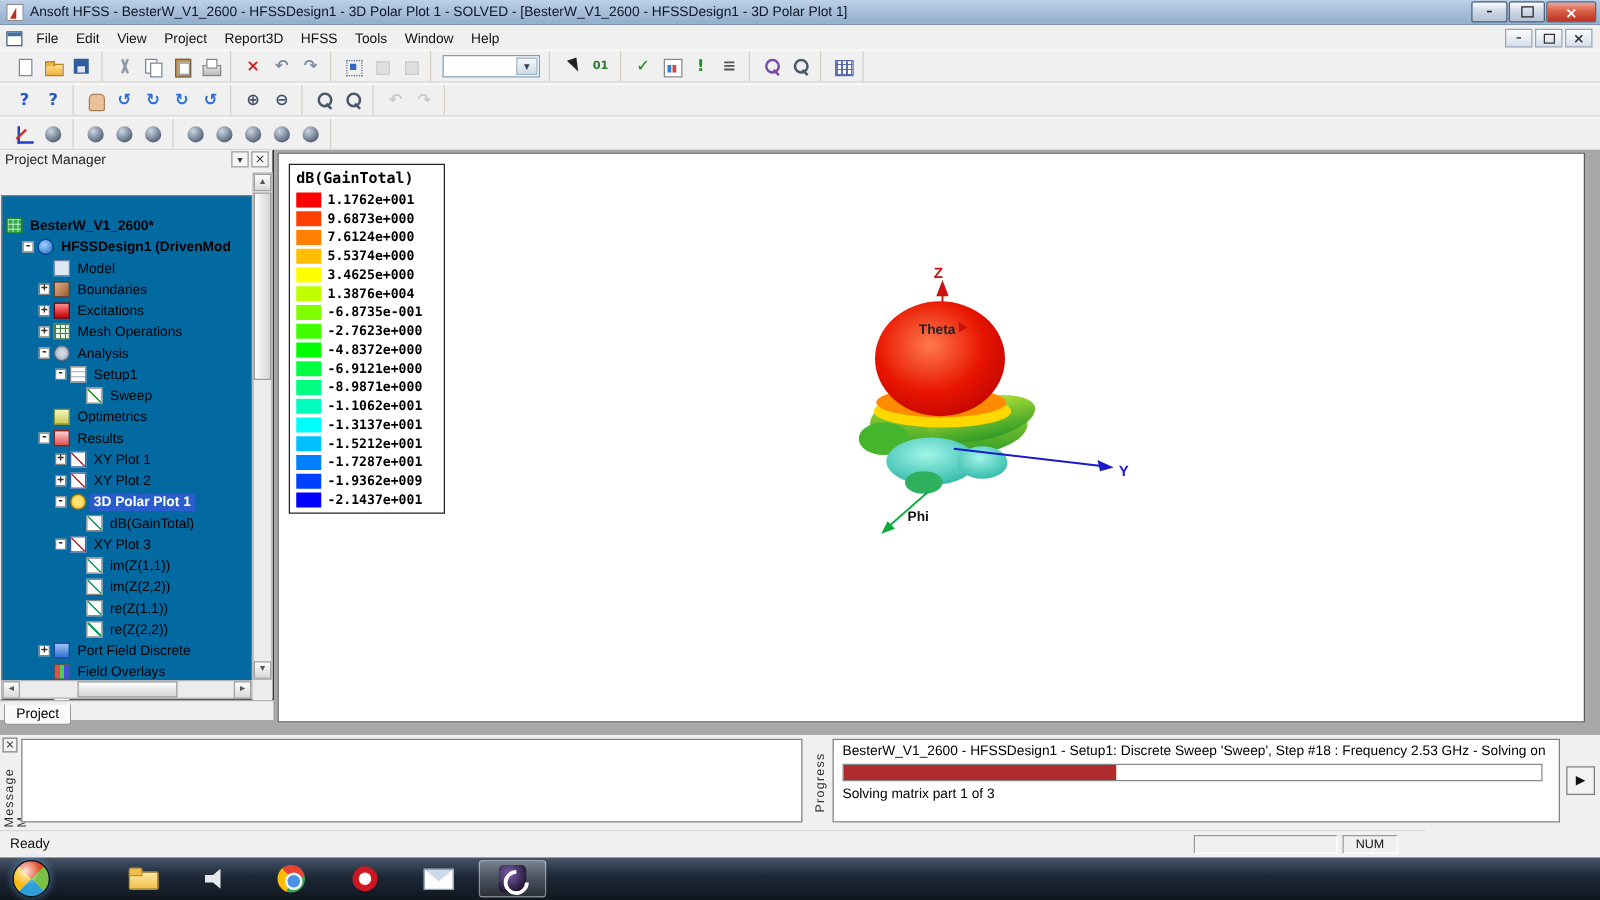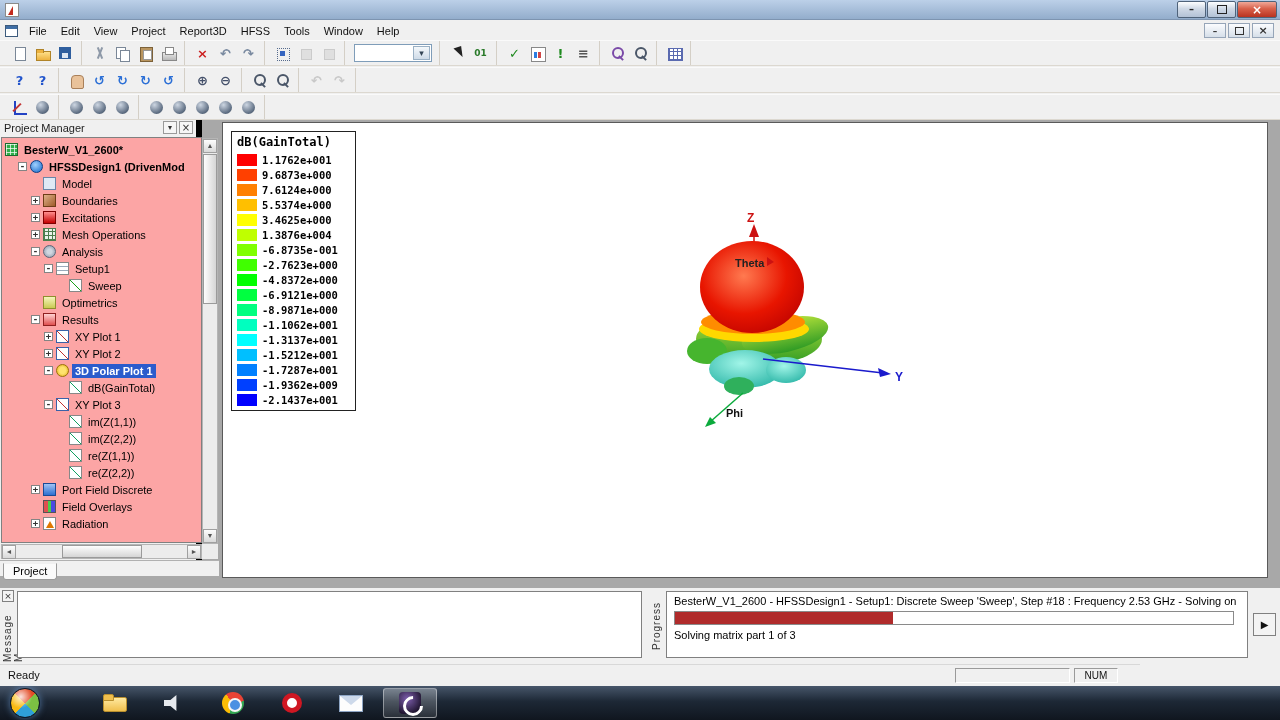--- a/index.html
+++ b/index.html
@@ -62,27 +62,27 @@
   .k-axes::after{content:"";position:absolute;left:5px;top:3px;width:2px;height:11px;background:#c23535;transform:rotate(45deg)}
   .k-sphere::before{content:"";position:absolute;left:2px;top:2px;width:13px;height:13px;border-radius:50%;background:radial-gradient(circle at 35% 30%,#cdd6e2,#5b6b80 70%,#36414f)}
   .k-hand::before{content:"";position:absolute;left:3px;top:3px;width:11px;height:12px;background:#e9c29a;border:1px solid #a9805a;border-radius:4px 4px 2px 2px}
   .k-chart::before{content:"";position:absolute;left:2px;top:2px;width:13px;height:13px;background:#fff;border:1px solid #888}
   .k-chart::after{content:"";position:absolute;left:5px;bottom:4px;width:3px;height:6px;background:#2a7de0;box-shadow:4px 0 0 #d04545}
   .combo{width:78px;height:18px;background:#fff;border:1px solid #7f9db9;position:relative;margin:0 3px}
   .combo::after{content:"▾";position:absolute;right:1px;top:1px;bottom:1px;width:15px;background:linear-gradient(#f4f8fb,#cfdbe8);border:1px solid #9ab0c4;font-size:9px;line-height:13px;text-align:center;color:#345}
 
   
   #workarea{position:absolute;left:0;top:120px;width:1280px;height:468px;background:#a8a8a8}
-  #pm{position:absolute;left:0;top:120px;width:202px;height:456px;background:#f0f0f0;border-right:6px solid #000000}
+  #pm{position:absolute;left:0;top:120px;width:219px;height:456px;background:#f0f0f0;border-right:1px solid #000000}
   #pm-header{position:absolute;left:0;top:0;width:100%;height:17px;font-size:11px;padding:2px 4px;color:#222}
   #pm-hbtns{position:absolute;right:3px;top:1px;display:flex}
   .pmh-btn{width:14px;height:13px;border:1px solid #9a9a9a;background:#f6f6f6;font:8px/11px "DejaVu Sans",sans-serif;text-align:center;margin-left:2px;color:#333}
   .pmh-drop::before{content:"▾"}
   .pmh-close::before{content:"×";font-size:10px}
-  #pm-tree{position:absolute;left:1px;top:17px;width:201px;height:406px;background:#fca5a5;border:1px solid #808080;overflow:hidden;padding-top:3px}
+  #pm-tree{position:absolute;left:1px;top:36px;width:201px;height:406px;background:#0369a1;border:1px solid #808080;overflow:hidden;padding-top:15px}
   .trow{display:flex;align-items:center;height:17px;white-space:nowrap}
   .tind{display:inline-block;height:1px;flex:none}
   .exp{width:9px;height:9px;border:1px solid #848484;background:#fff;font:bold 9px/7px "DejaVu Sans Mono",monospace;text-align:center;color:#333;margin-right:3px;flex:none}
   .expspace{width:9px;height:9px;margin-right:3px;flex:none}
   .ti{width:13px;height:13px;margin-right:3px;flex:none;display:inline-block;position:relative}
   .tlabel{font-size:11px;color:#000;padding:1px 3px}
   .tlabel.b{font-weight:bold}
   .tlabel.sel{background:#2b5ccc;color:#fff;font-weight:bold}
   .t-project{background:#2fae4a;border:1px solid #1c6b2e;background-image:linear-gradient(rgba(255,255,255,.7) 1px,transparent 1px),linear-gradient(90deg,rgba(255,255,255,.7) 1px,transparent 1px);background-size:4px 4px}
   .t-design{background:radial-gradient(circle at 40% 35%,#9fd0ff,#1668c8);border-radius:50%;border:1px solid #0b3f86}
@@ -179,20 +179,21 @@
   .y-net::after{content:"";position:absolute;left:10px;bottom:0;width:3px;height:9px;background:#fff}
   .y-vol{width:12px;height:12px;background:#fff;clip-path:polygon(0 35%,30% 35%,60% 10%,60% 90%,30% 65%,0 65%)}
   #clock{color:#fff;font-size:11px;line-height:13px;text-align:center;width:66px}
   #showdesk{width:10px;height:34px;margin-left:4px;border-left:1px solid rgba(255,255,255,.5);background:linear-gradient(rgba(255,255,255,.16),rgba(255,255,255,.04))}
 </style>
 </head>
 <body>
 
 <div id="titlebar">
   <span class="app-ico"></span>
+  <span id="win-title">Ansoft HFSS - BesterW_V1_2600 - HFSSDesign1 - 3D Polar Plot 1 - SOLVED - [BesterW_V1_2600 - HFSSDesign1 - 3D Polar Plot 1]</span>
   <div id="cap-btns">
     <span class="cap cap-min"></span>
     <span class="cap cap-max"></span>
     <span class="cap cap-close"></span>
   </div>
 </div>
 
 <div id="menubar">
   <span class="mdi-ico"></span>
   <div id="menu-items" style="display:flex">

